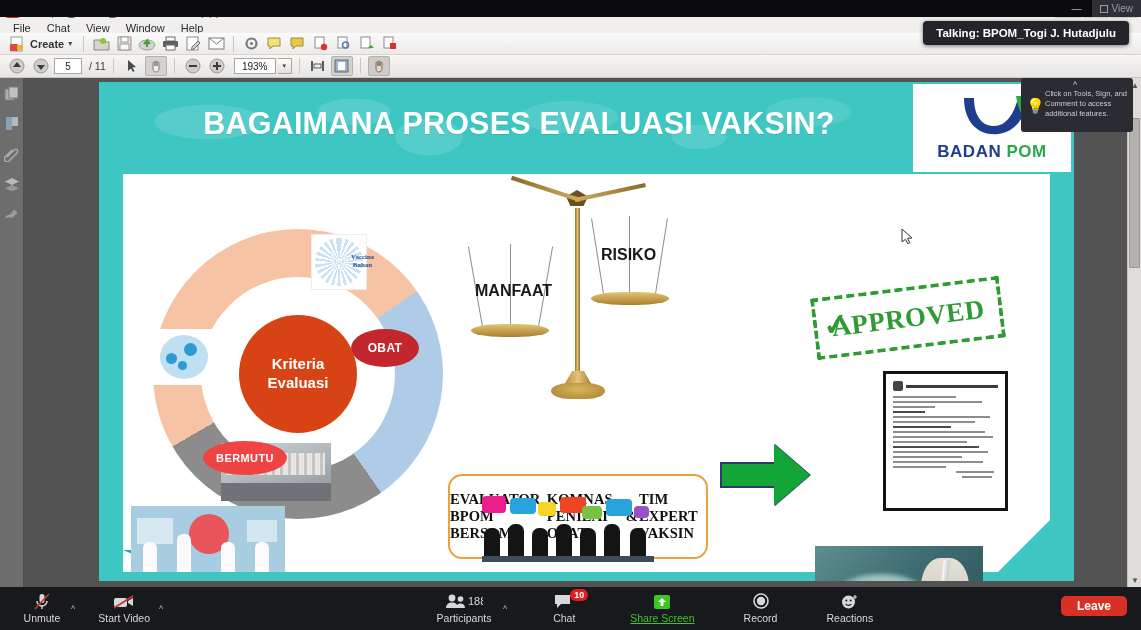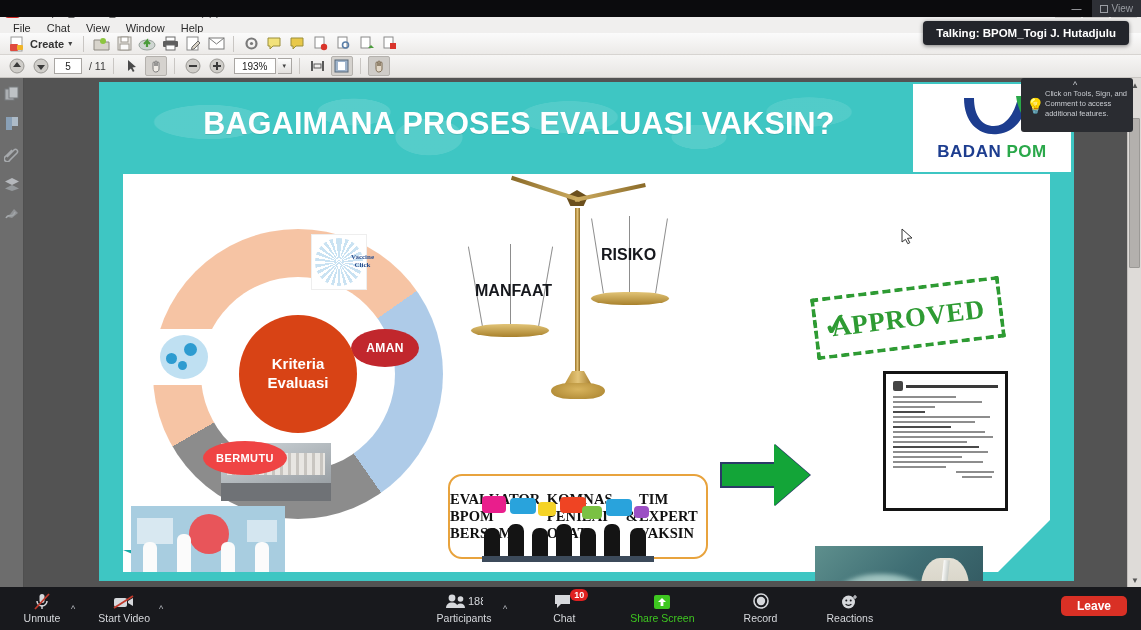--- a/index.html
+++ b/index.html
@@ -327,21 +327,21 @@
     display: flex; align-items: center;
   }
   .zb-item {
     position: relative; height: 43px; display: flex; flex-direction: column;
     align-items: center; justify-content: center; gap: 1px; padding: 0 6px;
     color: #d6d8dc; font-size: 10.5px; min-width: 52px;
   }
   .zb-ico { height: 18px; display:flex; align-items:center; justify-content:center; }
   .zb-caret { color: #b9bcc2; font-size: 9px; padding: 0 3px; align-self: center;
               height: 43px; display: flex; align-items: center; }
-  .zb-green { color: #3ec720; }
+  .zb-green { color: #3ec720; text-decoration: underline; }
   .badge {
     position: absolute; top: 2px; right: 2px; background: #e02020; color: #fff;
     font-size: 9px; font-weight: bold; border-radius: 8px; padding: 0px 4px; line-height: 12px;
   }
   .leave-btn {
     position: absolute; right: 14px; top: 9px;
     background: #d93025; color: #fff; font-size: 12px; font-weight: bold;
     padding: 3px 16px; border-radius: 5px;
   }
   .zb-spacer { flex: 1; }
@@ -592,23 +592,23 @@
           <div class="virus-tile">
             <div class="virus-circ">
               <div class="virus-dot" style="left:6px;top:18px;width:11px;height:11px"></div>
               <div class="virus-dot" style="left:24px;top:8px;width:13px;height:13px"></div>
               <div class="virus-dot" style="left:18px;top:26px;width:9px;height:9px"></div>
             </div>
           </div>
           <div class="vax-safety">
             <div class="vax-ring"></div>
             <span>Vaccine</span>
-            <span>Click</span>
+            <span>Bahan</span>
           </div>
-          <div class="bubble bub-aman">AMAN</div>
+          <div class="bubble bub-aman">OBAT</div>
           <div class="bubble bub-bermutu">BERMUTU</div>
           <div class="circ-center">
             <span>Kriteria</span>
             <span>Evaluasi</span>
           </div>
         </div>
 
         <div class="scales">
           <div class="sc-post"></div>
           <div class="sc-knob"></div>

